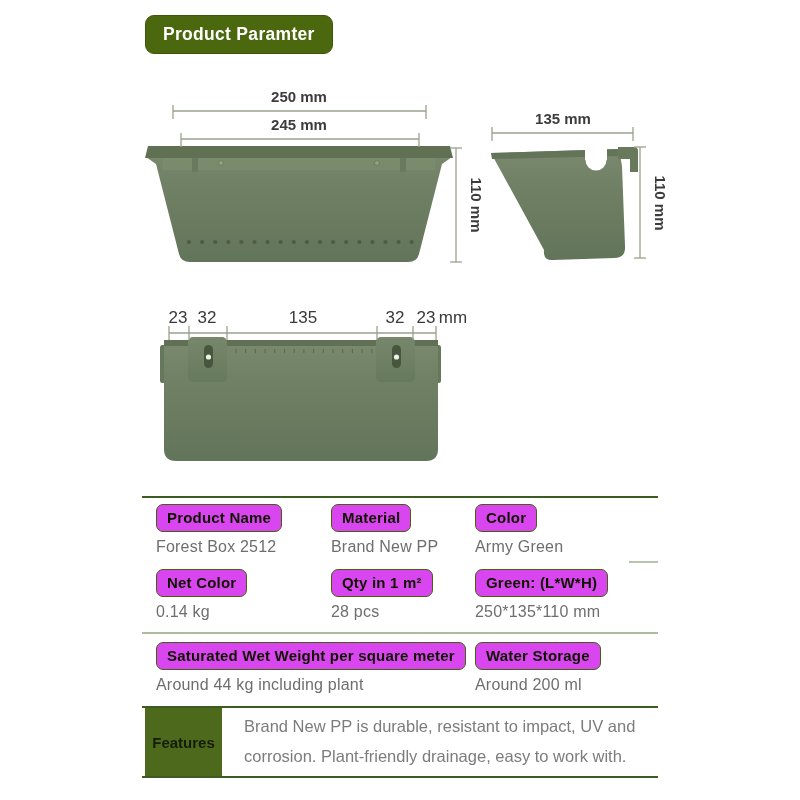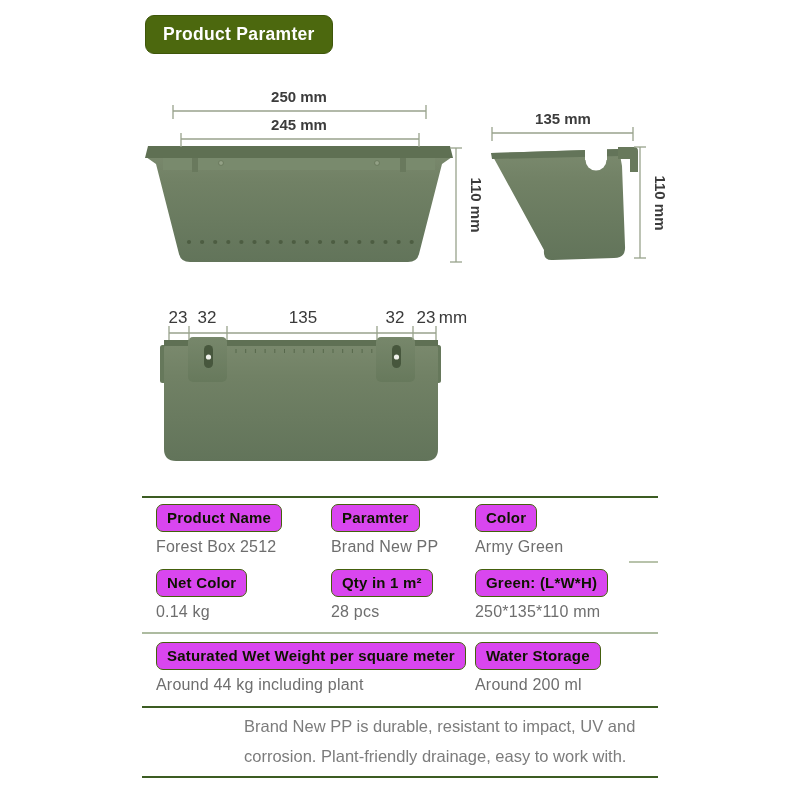--- a/index.html
+++ b/index.html
@@ -172,21 +172,21 @@
       <text class="dim2" x="303" y="323" text-anchor="middle">135</text>
       <text class="dim2" x="395" y="323" text-anchor="middle">32</text>
       <text class="dim2" x="426" y="323" text-anchor="middle">23</text>
       <text class="dim2" x="453" y="323" text-anchor="middle">mm</text>
     </g>
   </svg>
 
   <div class="abs line" style="top:496px"></div>
 
   <span class="abs badge c1 r1b">Product Name</span>
-  <span class="abs badge c2 r1b">Paramter</span>
+  <span class="abs badge c2 r1b">Material</span>
   <span class="abs badge c3 r1b">Color</span>
   <span class="abs val c1 r1v">Forest Box 2512</span>
   <span class="abs val c2 r1v">Brand New PP</span>
   <span class="abs val c3 r1v">Army Green</span>
 
   <div class="abs shortsep" style="top:561px"></div>
 
   <span class="abs badge c1 r2b">Net Color</span>
   <span class="abs badge c2 r2b">Qty in 1 m²</span>
   <span class="abs badge c3 r2b">Green: (L*W*H)</span>
@@ -195,16 +195,19 @@
   <span class="abs val c3 r2v">250*135*110 mm</span>
 
   <div class="abs sepline" style="top:632px"></div>
 
   <span class="abs badge c1 r3b">Saturated Wet Weight per square meter</span>
   <span class="abs badge c3 r3b">Water Storage</span>
   <span class="abs val c1 r3v">Around 44 kg including plant</span>
   <span class="abs val c3 r3v">Around 200 ml</span>
 
   <div class="abs line" style="top:706px"></div>
+  <div id="feat-cell" class="abs">
+    <span id="feat-label">Features</span>
+  </div>
   <div id="feat-text" class="abs">Brand New PP is durable, resistant to impact, UV and corrosion. Plant-friendly drainage, easy to work with.</div>
   <div class="abs line" style="top:776px"></div>
 
 </div>
 
 </body></html>

